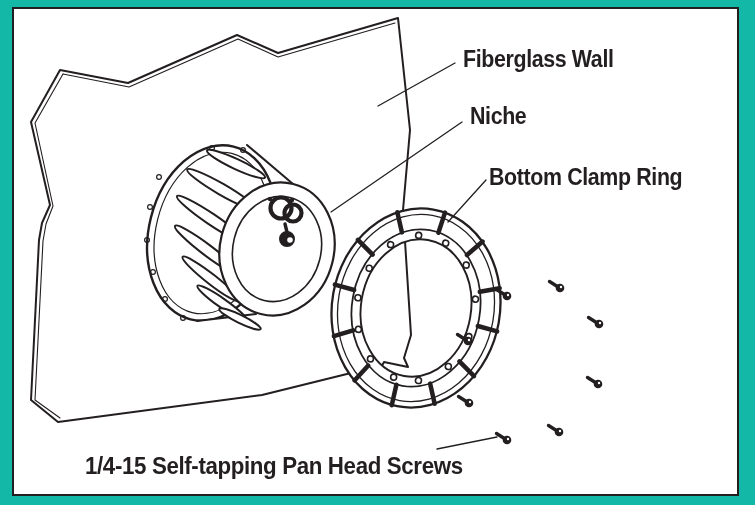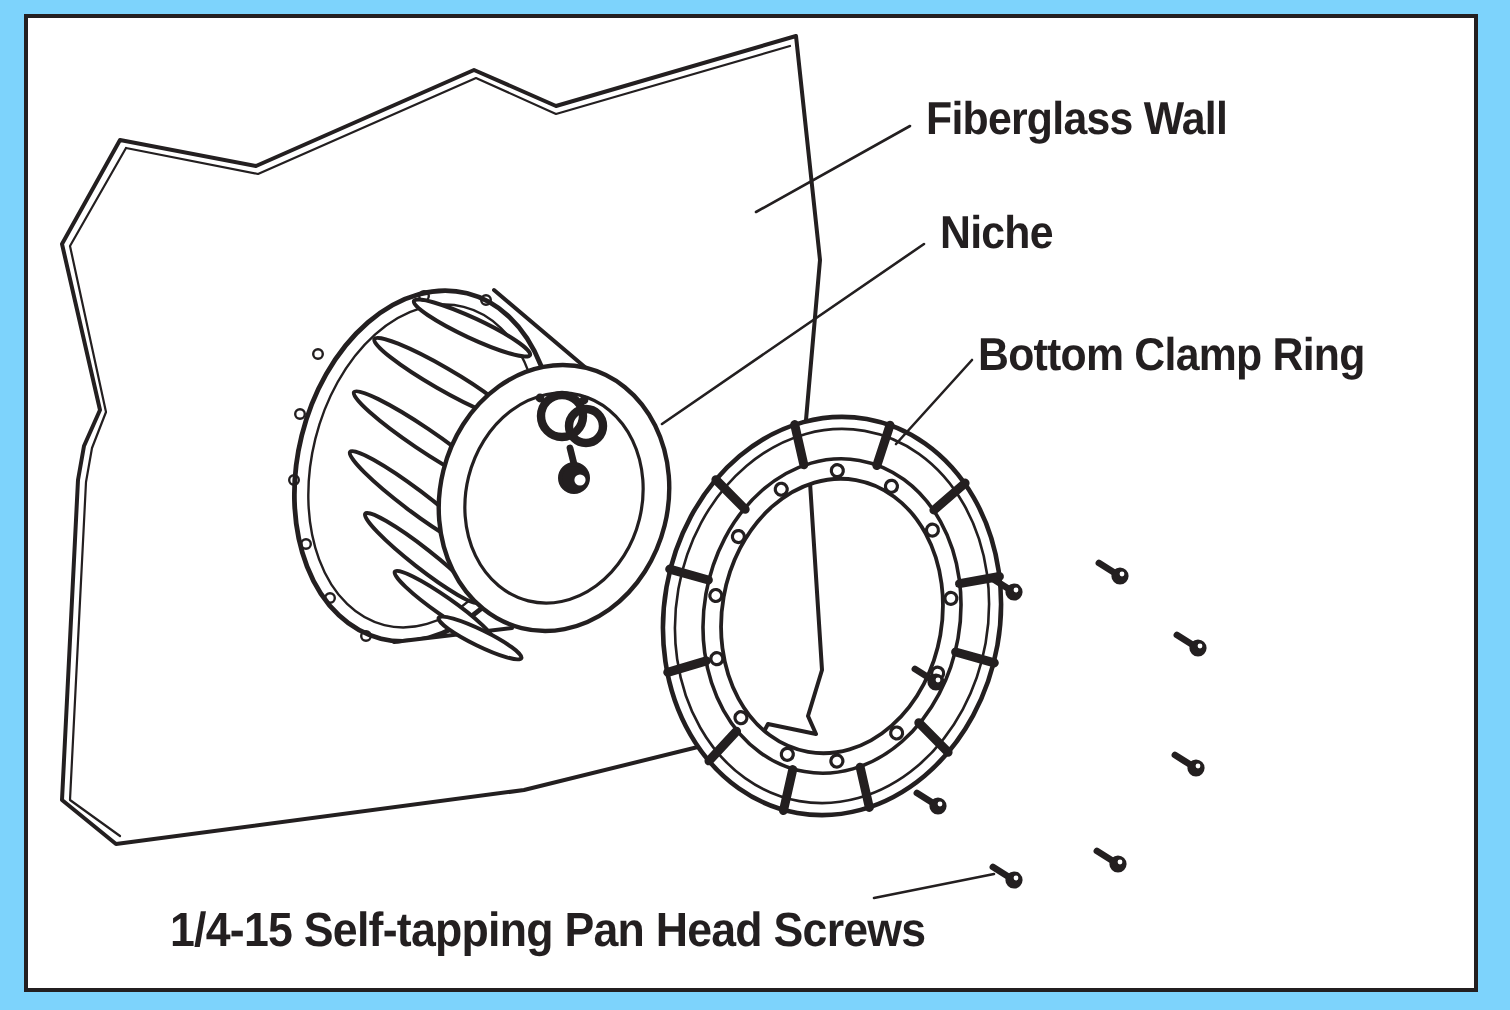--- a/index.html
+++ b/index.html
@@ -1,16 +1,16 @@
 <!DOCTYPE html>
 <html><head>
 <meta charset="utf-8">
 <style>
   html,body{margin:0;padding:0;background:#ffffff;}
-  #stage{position:relative;width:755px;height:505px;background:#7dd3fc;overflow:hidden;
+  #stage{position:relative;width:755px;height:505px;background:#14b8a6;overflow:hidden;
          font-family:"Liberation Sans",sans-serif;color:#231f20;}
   #frame{position:absolute;left:12px;top:7px;width:727px;height:489px;
          border:2.5px solid #231f20;box-sizing:border-box;background:#fff;}
   #art{position:absolute;left:0;top:0;width:755px;height:505px;}
   .lbl{position:absolute;font-weight:bold;font-size:23px;line-height:1.05;
        letter-spacing:-0.4px;white-space:nowrap;color:#231f20;
        transform:scaleX(.93);transform-origin:0 0;}
   .lbl.small{font-size:23px;}
   .lbl.bottom{font-size:24px;}
 </style>

